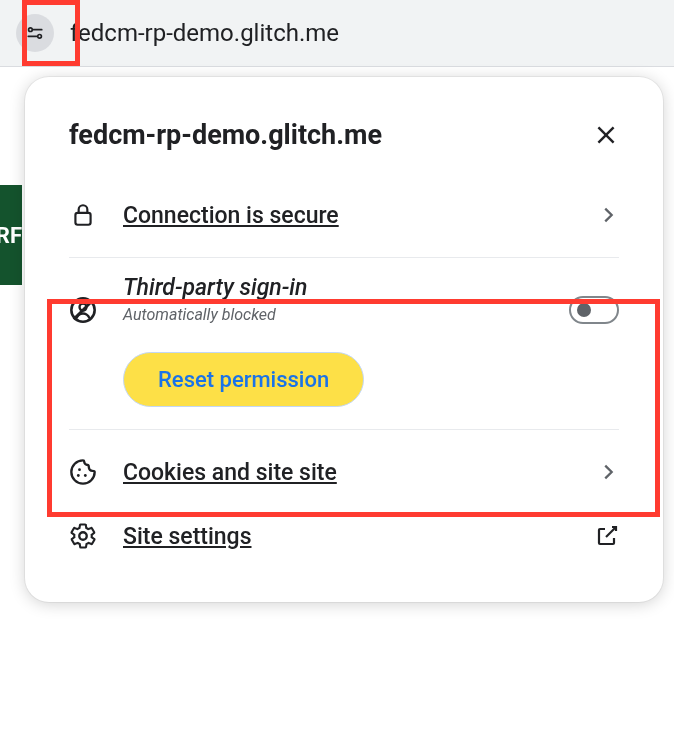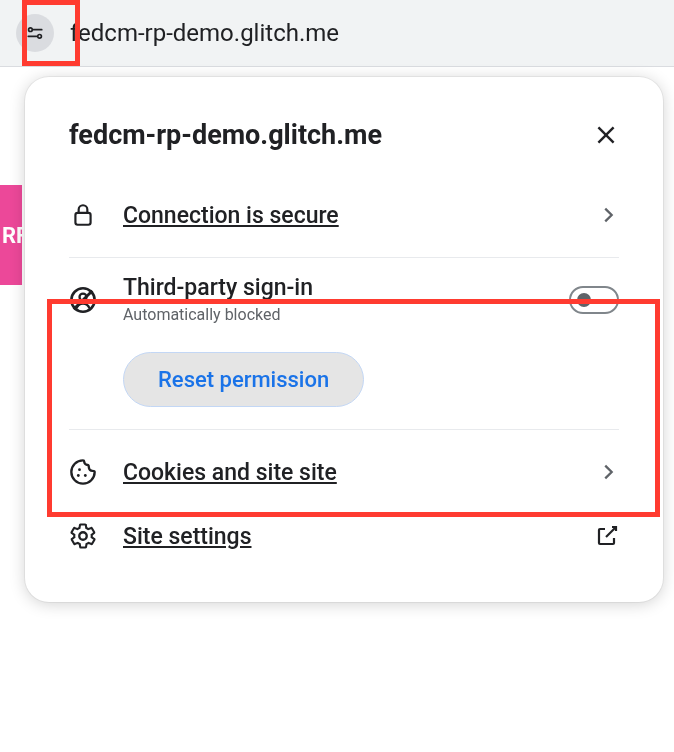--- a/index.html
+++ b/index.html
@@ -48,28 +48,29 @@
     .url-text {
       font-size: 24px;
       color: #202124;
     }
     .green-strip {
       position: absolute;
       left: 0;
       top: 185px;
       width: 22px;
       height: 100px;
-      background: #ec4899;
+      background: #14532d;
       color: #fff;
       font-size: 22px;
       font-weight: 700;
       display: flex;
       align-items: center;
       padding-left: 2px;
       z-index: 0;
+      justify-content: flex-end;
     }
     .popover {
       position: absolute;
       top: 77px;
       left: 25px;
       width: 638px;
       background: #fff;
       border-radius: 24px;
       box-shadow: 0 2px 16px rgba(0,0,0,0.18), 0 0 0 1px rgba(0,0,0,0.05);
       padding: 42px 0 34px 0;
@@ -134,21 +135,22 @@
       height: 218px;
       border: 5px solid #ff3b30;
       z-index: 20;
       pointer-events: none;
     }
     .third-party-section {
       padding: 6px 44px 12px 44px;
     }
     .tp-row {
       display: flex;
-      align-items: center;
+      align-items: flex-end;
+      font-style: italic;
     }
     .tp-text {
       flex: 1;
     }
     .tp-title {
       font-size: 23px;
       color: #202124;
       font-weight: 500;
     }
     .toggle {
@@ -175,21 +177,21 @@
       margin-left: 54px;
       margin-top: 28px;
       display: inline-block;
       padding: 14px 34px;
       border: 1.5px solid #c3d7f5;
       border-radius: 28px;
       color: #1a73e8;
       font-size: 22px;
       font-weight: 500;
       cursor: pointer;
-      background: #e5e5e5;
+      background: #fde047;
     }
     .ext-icon {
       width: 24px;
       height: 24px;
     }
   </style>
 </head>
 <body>
 
 <div class="highlight-1"></div>

